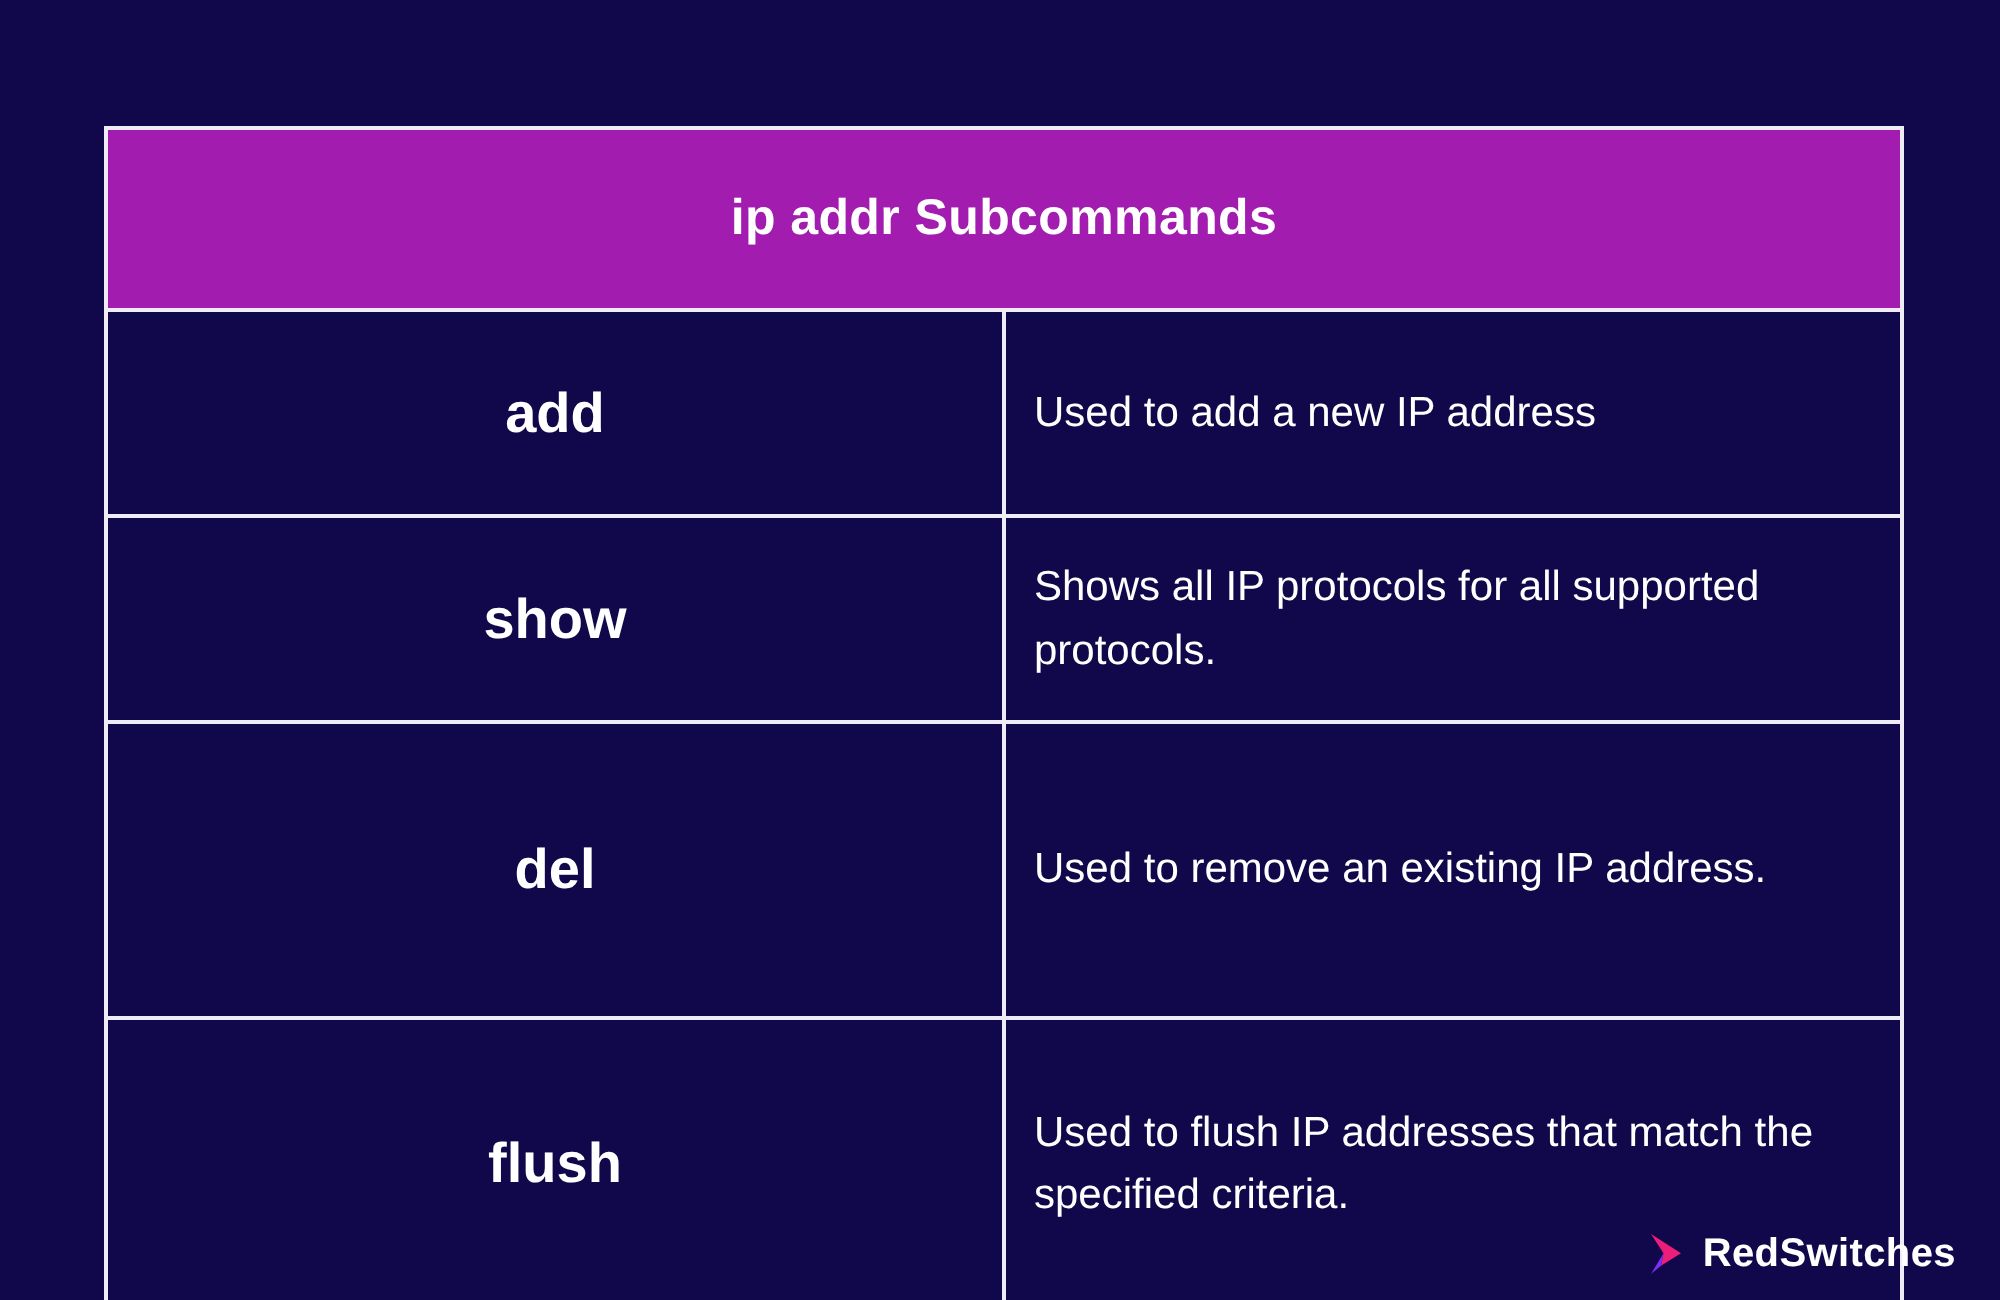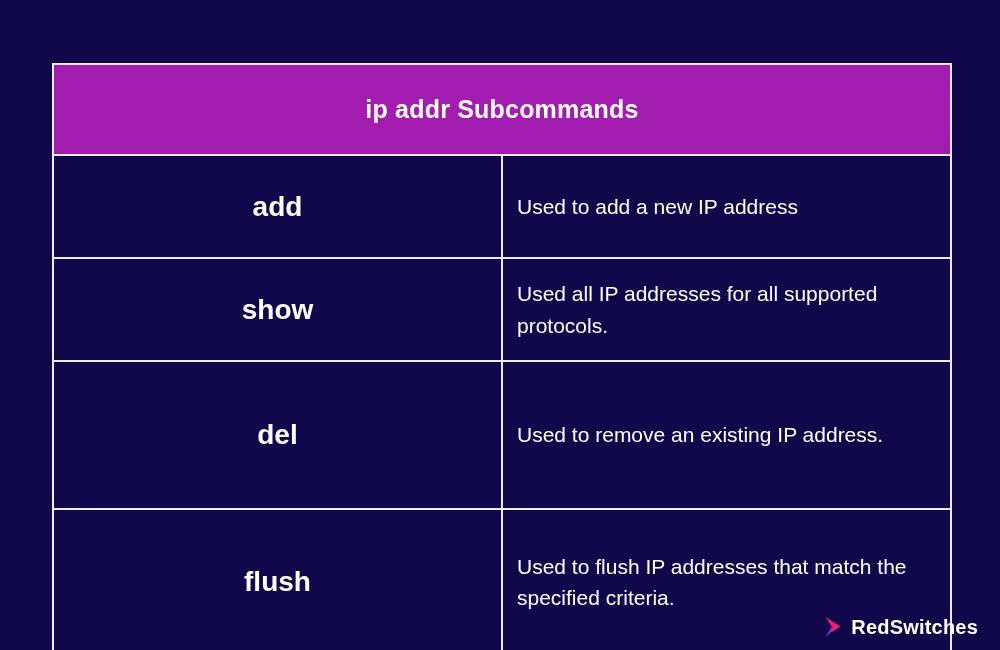--- a/index.html
+++ b/index.html
@@ -84,21 +84,21 @@
         <th class="title-cell" colspan="2">ip addr Subcommands</th>
       </tr>
     </thead>
     <tbody>
       <tr class="row-add">
         <td class="cmd">add</td>
         <td class="desc">Used to add a new IP address</td>
       </tr>
       <tr class="row-show">
         <td class="cmd">show</td>
-        <td class="desc">Used all IP addresses for all supported protocols.</td>
+        <td class="desc">Shows all IP protocols for all supported protocols.</td>
       </tr>
       <tr class="row-del">
         <td class="cmd">del</td>
         <td class="desc">Used to remove an existing IP address.</td>
       </tr>
       <tr class="row-flush">
         <td class="cmd">flush</td>
         <td class="desc">Used to flush IP addresses that match the specified criteria.</td>
       </tr>
     </tbody>

